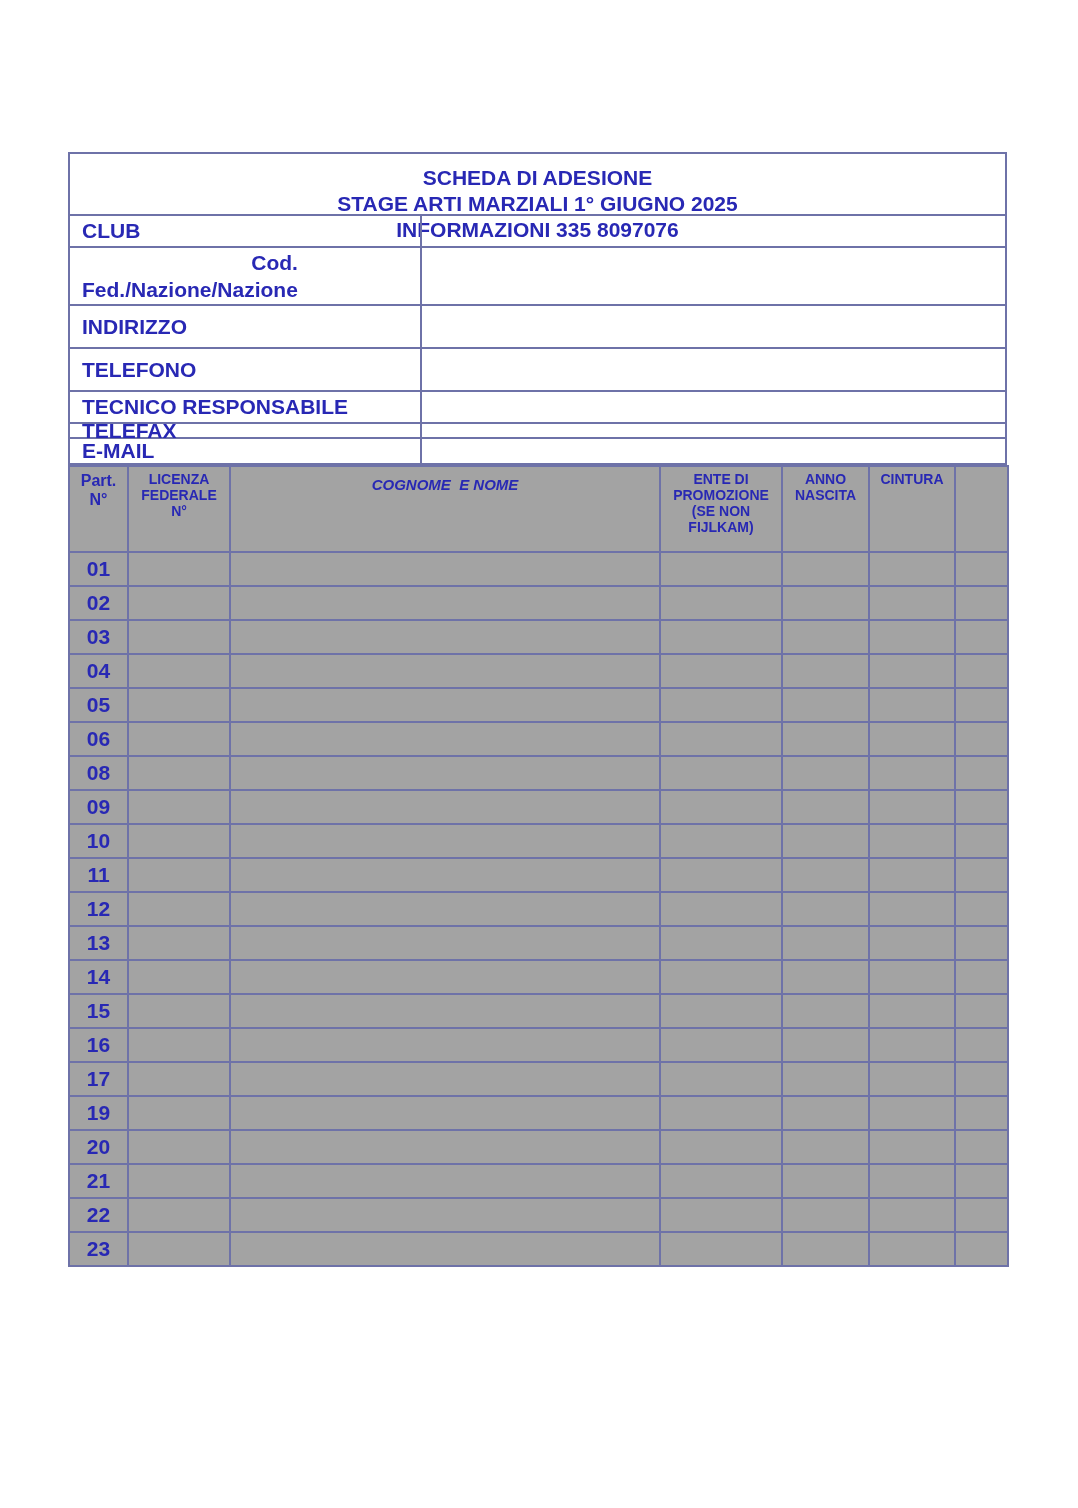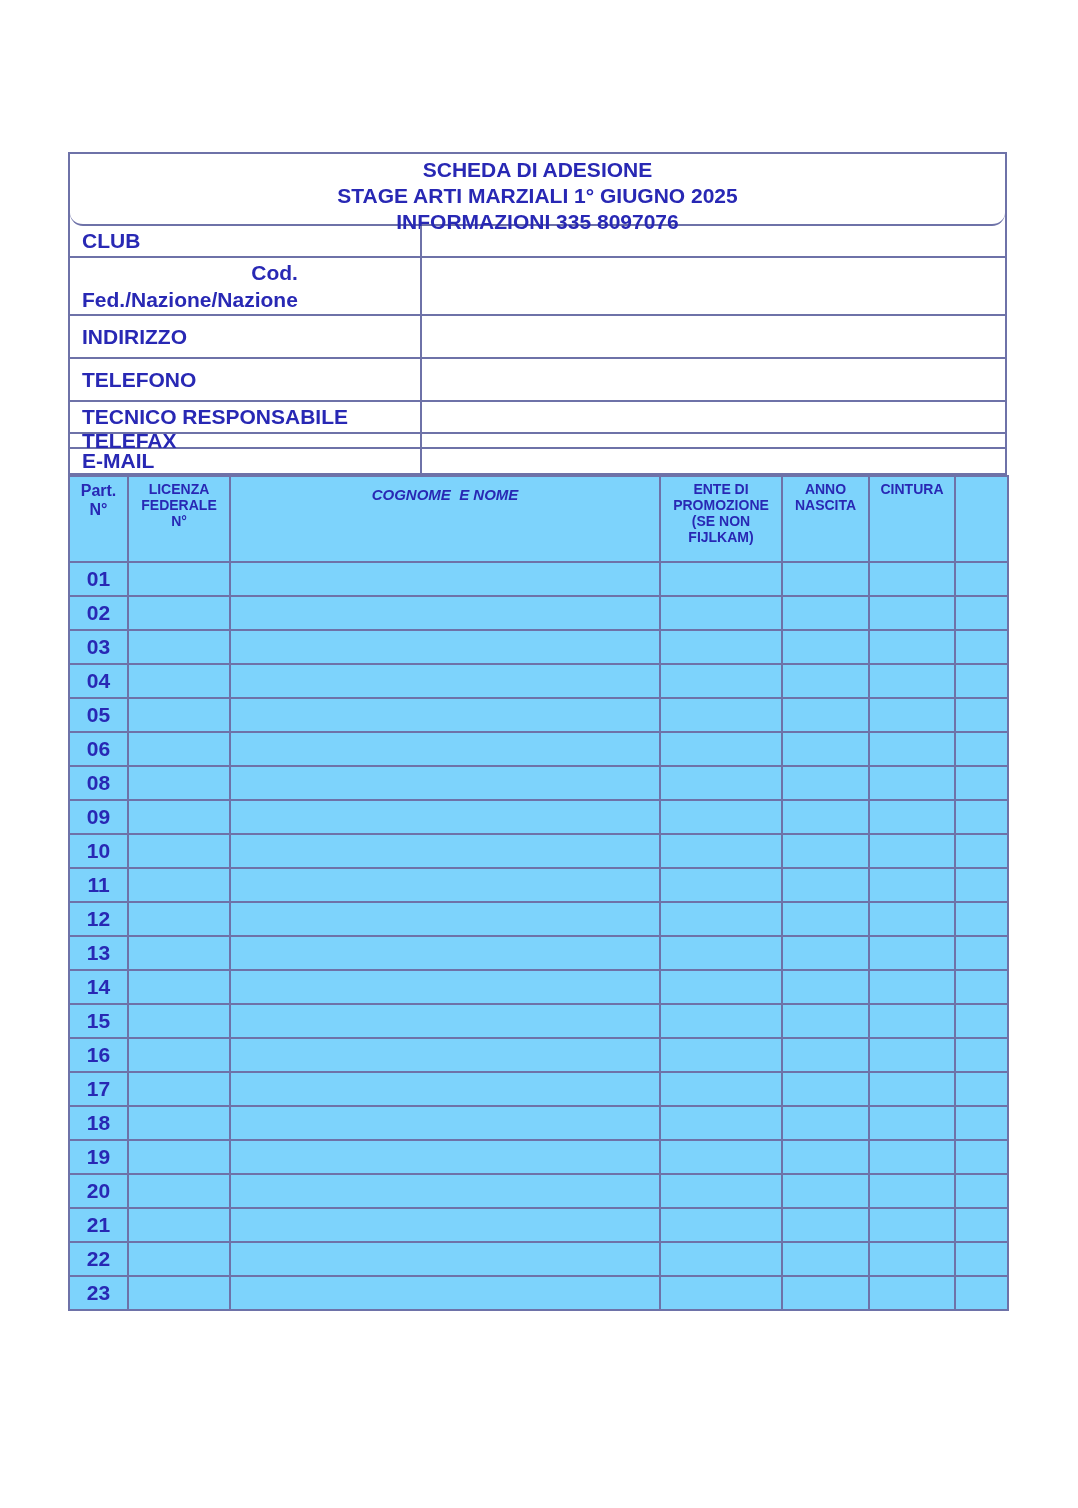--- a/index.html
+++ b/index.html
@@ -9,37 +9,37 @@
   html,body{margin:0;padding:0;}
   body{
     width:1078px;height:1508px;background:#ffffff;position:relative;
     font-family:"Liberation Sans", sans-serif;font-weight:bold;color:var(--ink);
   }
   .sheet{position:absolute;left:68px;top:152px;width:939px;}
 
   
   .topbox{border:2px solid var(--line);box-sizing:border-box;background:#fff;}
   .titleblock{
-    height:72px;box-sizing:border-box;border-bottom:2px solid var(--line);
-    text-align:center;padding-top:3px;border-radius:13px;
+    height:62px;box-sizing:border-box;border-bottom:2px solid var(--line);
+    text-align:center;padding-top:11px;
   }
   .titleline{font-size:21px;line-height:26px;}
   .info-row{display:flex;box-sizing:border-box;border-bottom:2px solid var(--line);}
   .info-row:last-child{border-bottom:none;}
   .info-label{
     width:352px;box-sizing:border-box;border-right:2px solid var(--line);
     padding-left:12px;display:flex;align-items:center;
     font-size:21px;line-height:1.3;white-space:pre-line;text-align:right;
   }
   .info-value{flex:1;font-size:19px;}
   .ih32{height:32px}.ih58{height:58px}.ih29{height:43px}.ih31{height:15px}.ih24{height:24px}
 
   
   table.participants{
-    border-collapse:collapse;table-layout:fixed;width:939px;background:#7dd3fc;
+    border-collapse:collapse;table-layout:fixed;width:939px;background:#a3a3a3;
   }
   .participants th,.participants td{
     border:2px solid var(--line);padding:0;box-sizing:border-box;overflow:hidden;
   }
   .participants thead tr{height:86px;}
   .participants thead th{
     vertical-align:top;text-align:center;font-size:14px;line-height:16px;
     padding-top:4px;white-space:pre-line;font-weight:bold;
   }
   .participants thead th.partn{font-size:16px;line-height:19px;}
@@ -258,29 +258,20 @@
         <tr>
         <td class="num">17</td>
         <td></td>
         <td></td>
         <td></td>
         <td></td>
         <td></td>
         <td></td>
       </tr>
         <tr>
-        <td class="num">18</td>
-        <td></td>
-        <td></td>
-        <td></td>
-        <td></td>
-        <td></td>
-        <td></td>
-      </tr>
-        <tr>
         <td class="num">19</td>
         <td></td>
         <td></td>
         <td></td>
         <td></td>
         <td></td>
         <td></td>
       </tr>
         <tr>
         <td class="num">20</td>

